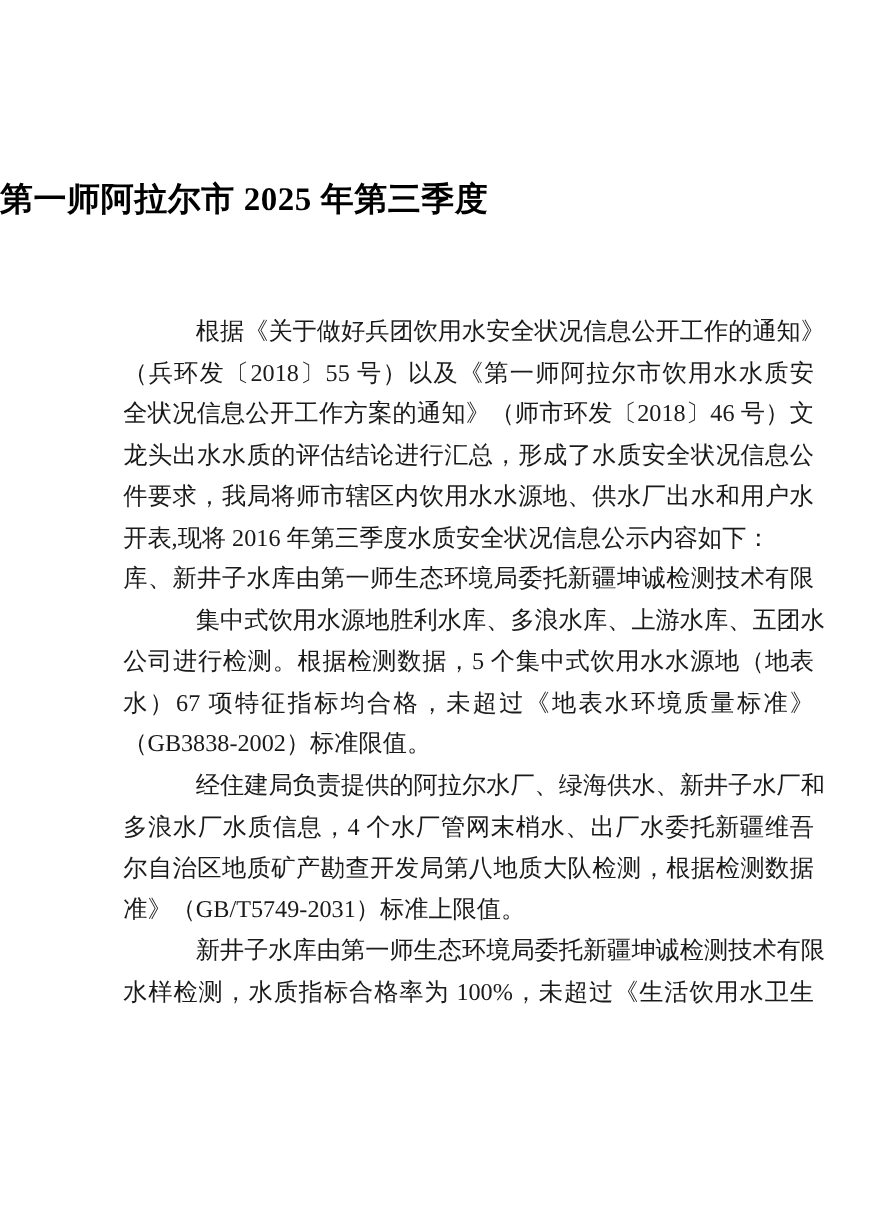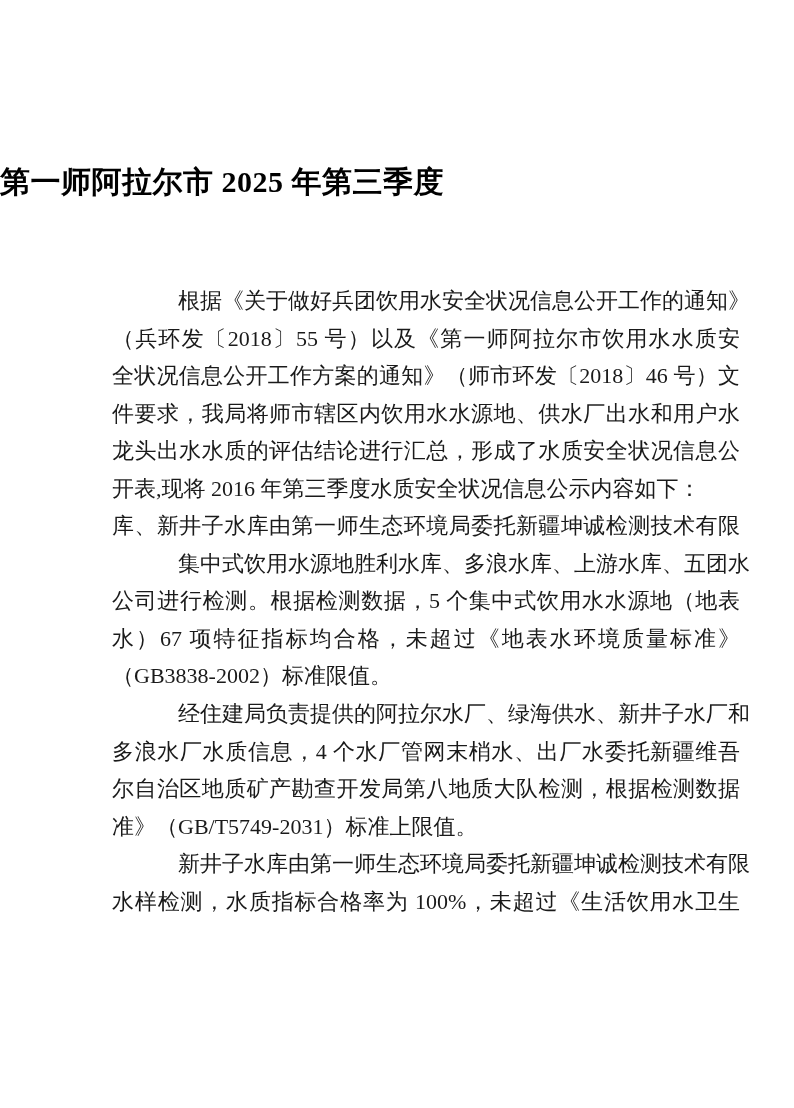--- a/index.html
+++ b/index.html
@@ -57,22 +57,22 @@
 <body>
 
 <div class="page">
   <h1 class="title">
     <span class="title-line">第一师阿拉尔市 2025 年第三季度</span>
   </h1>
   <div class="doc-body" id="doc-body">
       <div class="line first">根据《关于做好兵团饮用水安全状况信息公开工作的通知》</div>
       <div class="line">（兵环发〔2018〕55 号）以及《第一师阿拉尔市饮用水水质安</div>
       <div class="line">全状况信息公开工作方案的通知》（师市环发〔2018〕46 号）文</div>
+      <div class="line">龙头出水水质的评估结论进行汇总，形成了水质安全状况信息公</div>
       <div class="line">件要求，我局将师市辖区内饮用水水源地、供水厂出水和用户水</div>
-      <div class="line">龙头出水水质的评估结论进行汇总，形成了水质安全状况信息公</div>
       <div class="line para-end">开表,现将 2016 年第三季度水质安全状况信息公示内容如下：</div>
       <div class="line">库、新井子水库由第一师生态环境局委托新疆坤诚检测技术有限</div>
       <div class="line first">集中式饮用水源地胜利水库、多浪水库、上游水库、五团水</div>
       <div class="line">公司进行检测。根据检测数据，5 个集中式饮用水水源地（地表</div>
       <div class="line">水）67 项特征指标均合格，未超过《地表水环境质量标准》</div>
       <div class="line para-end">（GB3838-2002）标准限值。</div>
       <div class="line first">经住建局负责提供的阿拉尔水厂、绿海供水、新井子水厂和</div>
       <div class="line">多浪水厂水质信息，4 个水厂管网末梢水、出厂水委托新疆维吾</div>
       <div class="line">尔自治区地质矿产勘查开发局第八地质大队检测，根据检测数据</div>
       <div class="line para-end">准》（GB/T5749-2031）标准上限值。</div>

